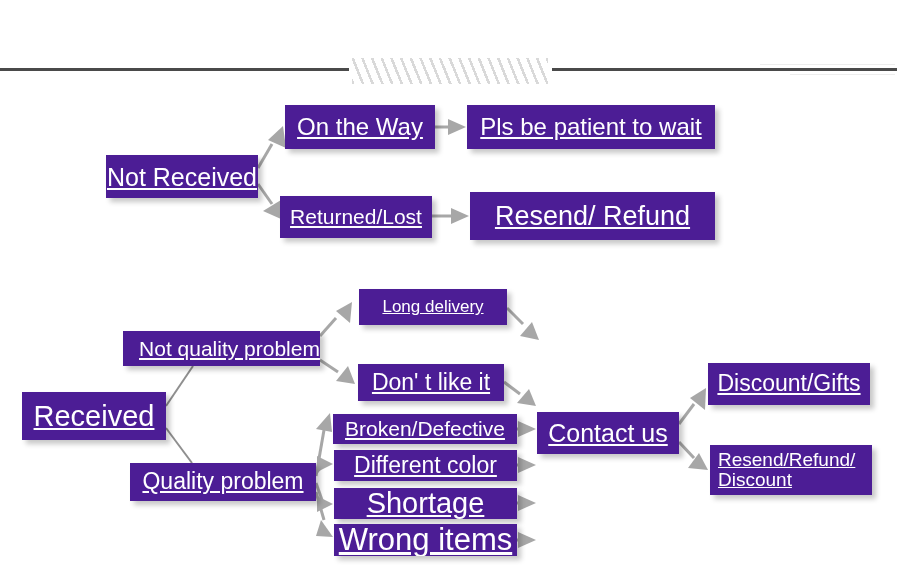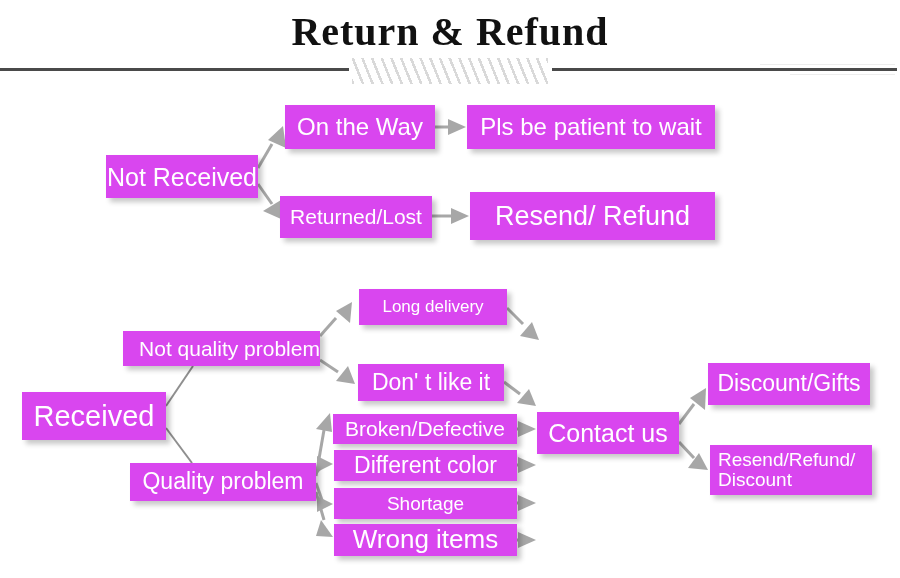--- a/index.html
+++ b/index.html
@@ -44,50 +44,50 @@
   }
   .faint{
     position:absolute;
     background:#ededed;
     height:1px;
   }
 
   
   .box{
     position:absolute;
-    background:#d946ef;
+    background:#4c1d95;
     color:#ffffff;
     box-shadow:4px 4px 5px rgba(0,0,0,0.22);
     display:flex;
     align-items:center;
     box-sizing:border-box;
     font-weight:400;
     line-height:1.04;
     white-space:pre;
     overflow:hidden;
+    text-decoration:underline;
   }
   .box.c{justify-content:center;}
   .box.l{justify-content:flex-start;}
 
   
   svg.links{
     position:absolute;left:0;top:0;
     width:900px;height:578px;
     pointer-events:none;
   }
   .arrow{fill:none;stroke:#a7a7a7;stroke-width:3;}
   .arrowhead{fill:#a7a7a7;}
   .plainline{fill:none;stroke:#8f8f8f;stroke-width:2;}
 </style>
 </head>
 <body>
 
 <div id="stage">
 
-  <div class="title">Return &amp; Refund</div>
 
   <div class="rule left"></div>
   <div class="hatch"></div>
   <div class="rule right"></div>
 
   <div class="faint" style="left:760px;top:64px;width:135px;"></div>
   <div class="faint" style="left:790px;top:74px;width:105px;"></div>
 
   <svg class="links" viewBox="0 0 900 578">
 
@@ -146,21 +146,21 @@
       <div class="box c" style="left: 467px; top: 105px; width: 248px; height: 44px; font-size: 24px;">Pls be patient to wait</div>
       <div class="box c" style="left: 280px; top: 196px; width: 152px; height: 42px; font-size: 21px;">Returned/Lost</div>
       <div class="box c" style="left: 470px; top: 192px; width: 245px; height: 48px; font-size: 27px;">Resend/ Refund</div>
       <div class="box c" style="left: 22px; top: 392px; width: 144px; height: 48px; font-size: 29px;">Received</div>
       <div class="box c" style="left: 123px; top: 331px; width: 197px; height: 35px; font-size: 21px; padding-left: 16px;">Not quality problem</div>
       <div class="box c" style="left: 130px; top: 463px; width: 186px; height: 38px; font-size: 23px; text-align: right;">Quality problem</div>
       <div class="box c" style="left: 359px; top: 289px; width: 148px; height: 36px; font-size: 17px;">Long delivery</div>
       <div class="box c" style="left: 358px; top: 364px; width: 146px; height: 37px; font-size: 23px;">Don' t like it</div>
       <div class="box c" style="left: 333px; top: 414px; width: 184px; height: 30px; font-size: 21px;">Broken/Defective</div>
       <div class="box c" style="left: 334px; top: 450px; width: 183px; height: 31px; font-size: 23px;">Different color</div>
-      <div class="box c" style="left: 334px; top: 488px; width: 183px; height: 31px; font-size: 19px;">Shortage</div>
-      <div class="box c" style="left: 334px; top: 524px; width: 183px; height: 32px; font-size: 26px;">Wrong items</div>
+      <div class="box c" style="left: 334px; top: 488px; width: 183px; height: 31px; font-size: 29px;">Shortage</div>
+      <div class="box c" style="left: 334px; top: 524px; width: 183px; height: 32px; font-size: 31px;">Wrong items</div>
       <div class="box c" style="left: 537px; top: 412px; width: 142px; height: 42px; font-size: 25px;">Contact us</div>
       <div class="box c" style="left: 708px; top: 363px; width: 162px; height: 42px; font-size: 23px;">Discount/Gifts</div>
       <div class="box l" style="left: 710px; top: 445px; width: 162px; height: 50px; font-size: 19px; padding-left: 8px; align-items: center;">Resend/Refund/
 Discount</div>
     </div>
 
 </div>
 
 </body></html>

